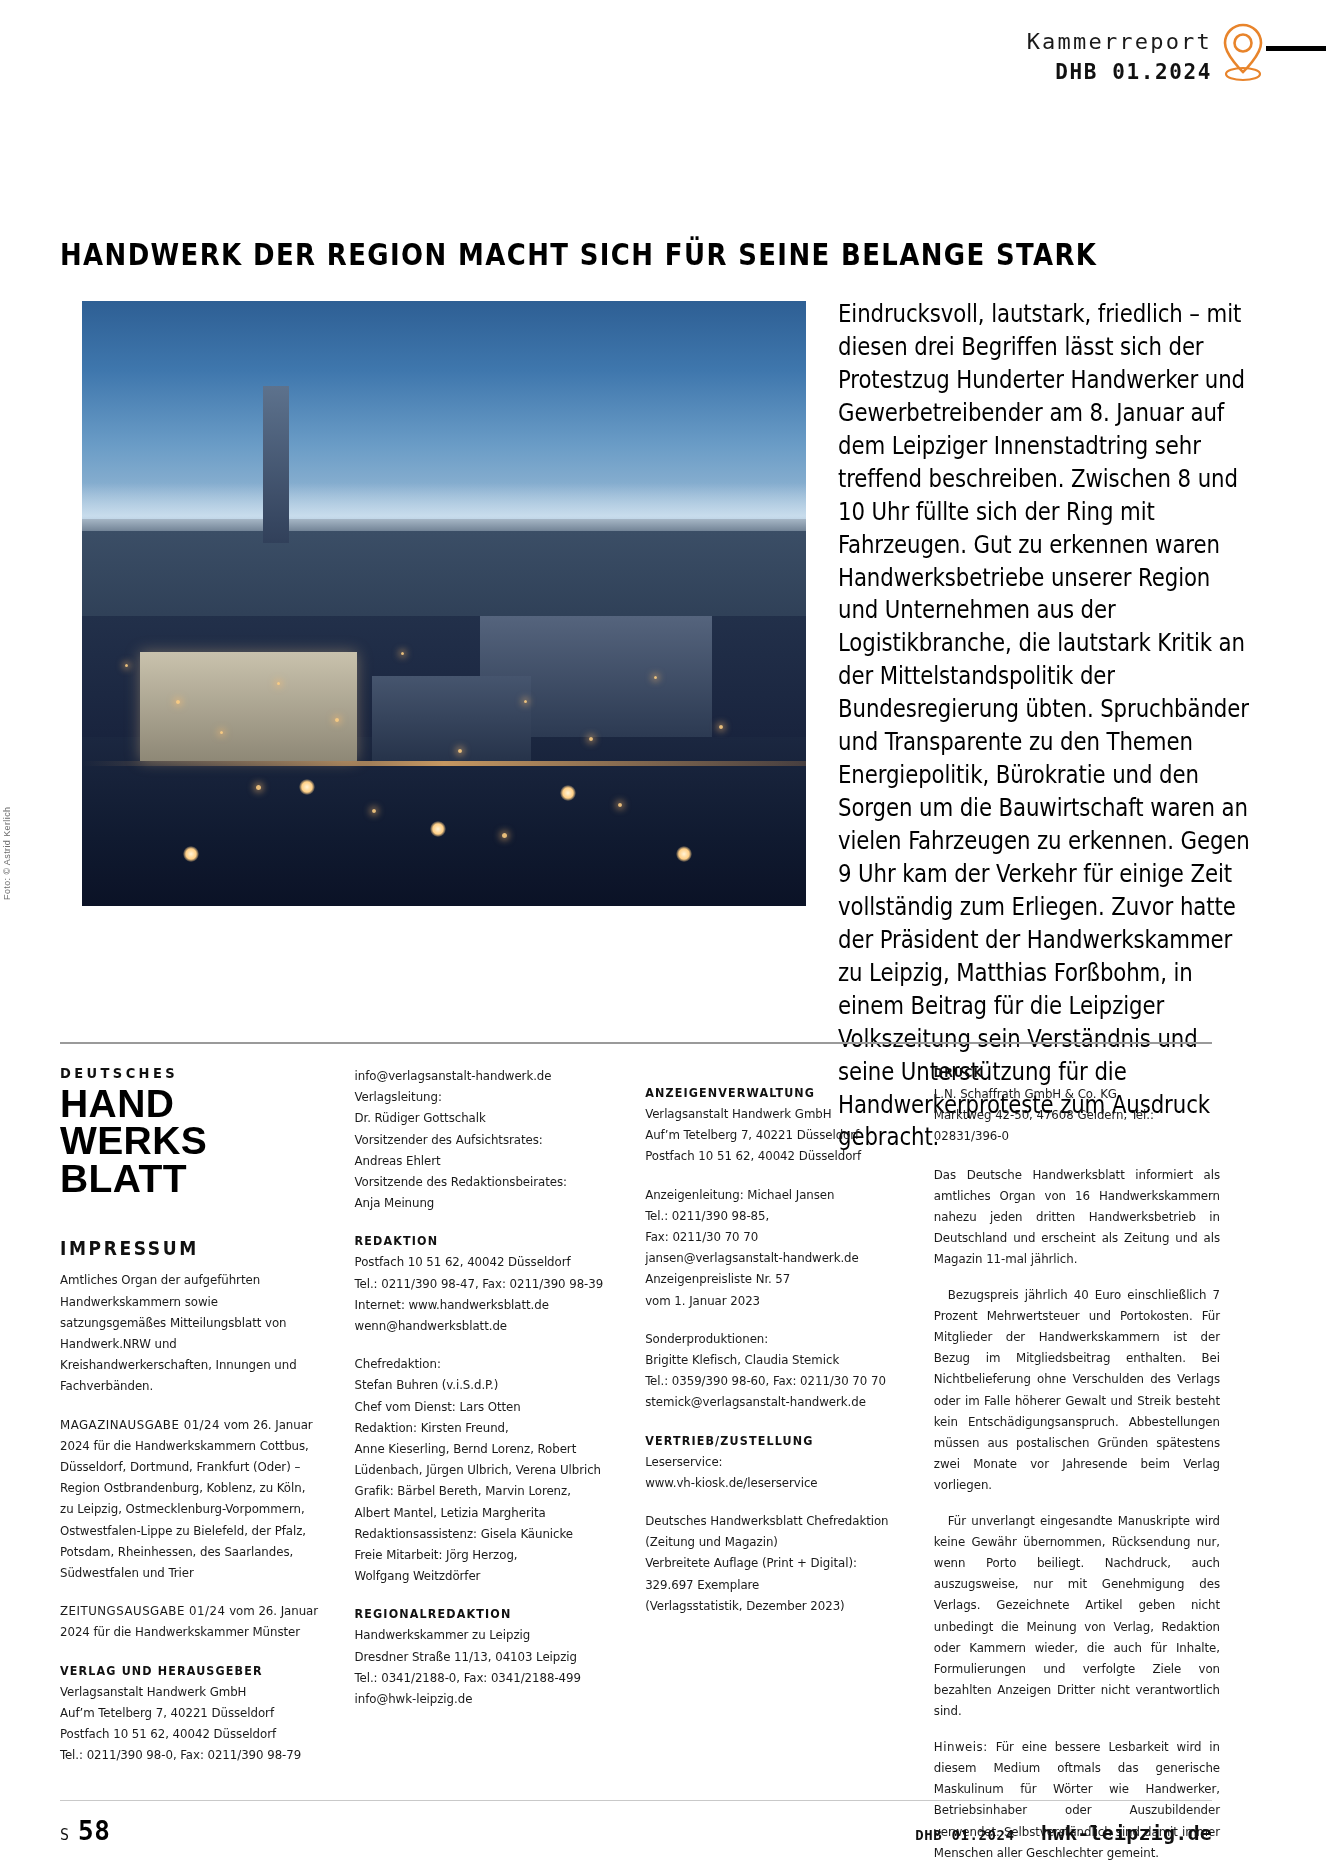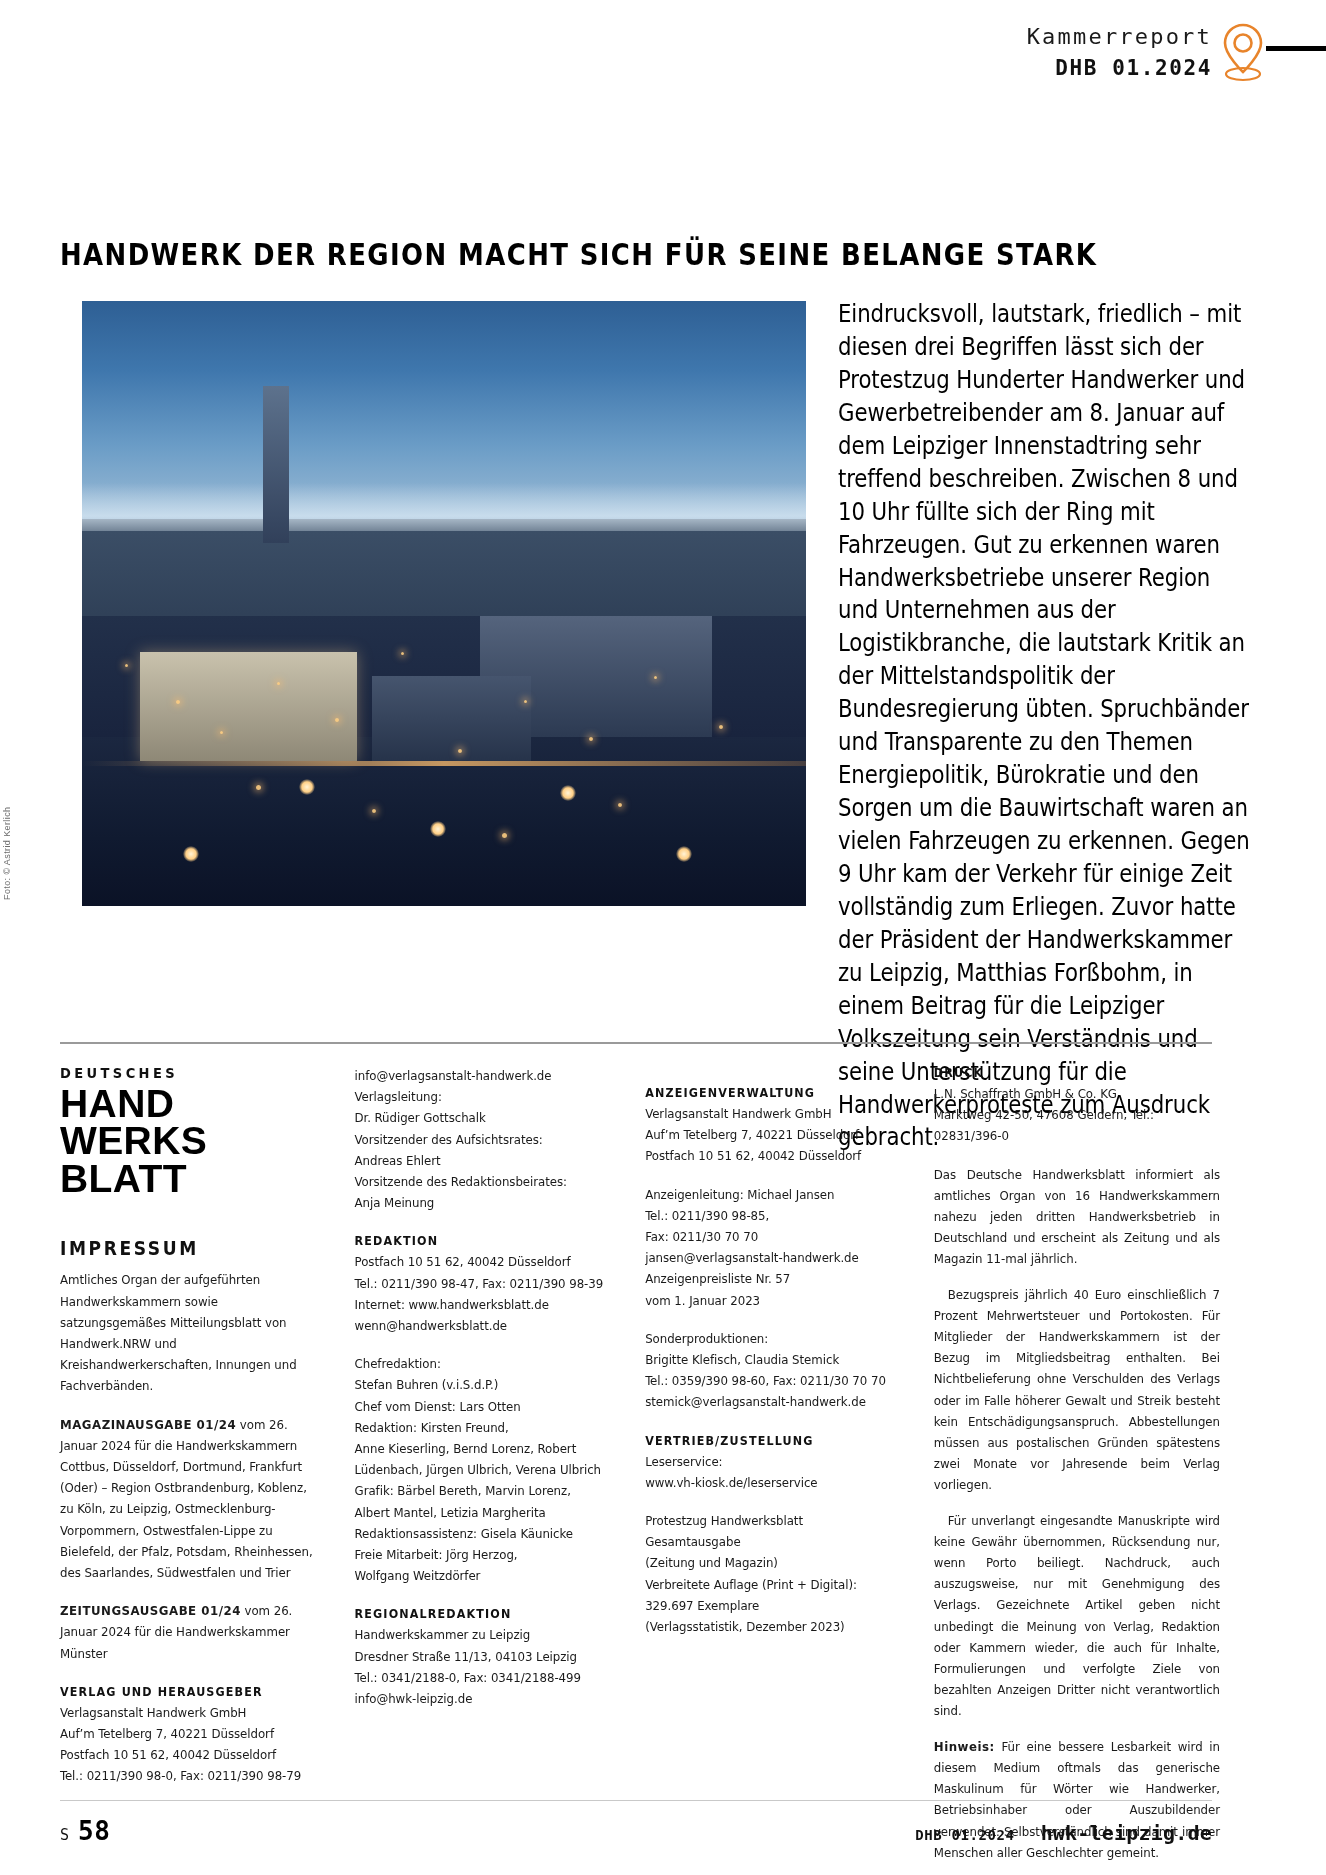--- a/index.html
+++ b/index.html
@@ -11,21 +11,21 @@
     position:relative;
     overflow:hidden;
   }
 
   
   .page-header{
     position:absolute; top:20px; left:0; width:1326px; height:80px;
   }
   .header-inner{
     position:absolute; right:60px; top:0;
-    display:flex; align-items:center;
+    display:flex; align-items:flex-end;
   }
   .header-texts{ text-align:right; padding-right:8px; }
   .kammerreport{
     font-family:"DejaVu Sans Mono", monospace;
     font-size:22px; letter-spacing:2.2px; color:#1a1a1a;
     line-height:1.15;
   }
   .dhb-issue{
     font-family:"DejaVu Sans Mono", monospace;
     font-size:21px; font-weight:bold; letter-spacing:1.6px;
@@ -142,21 +142,21 @@
     font-family:"Liberation Sans Narrow","DejaVu Sans Condensed","Liberation Sans",sans-serif;
     font-weight:bold; font-size:12.4px; letter-spacing:1.15px; color:#111;
     margin-top:20px; margin-bottom:3px;
   }
   .body-txt{
     font-family:"Liberation Sans Narrow","DejaVu Sans Condensed","Liberation Sans",sans-serif;
     font-size:13.1px; line-height:1.62; color:#1a1a1a;
     letter-spacing:-0.05px;
   }
   .body-txt.gap{ margin-top:17px; }
-  .body-txt b{ font-weight:bold; letter-spacing:0.5px; }
+  .body-txt b{ font-weight:normal; letter-spacing:0.5px; }
   .para{ margin-top:14px; }
   .para.indent{ text-indent:14px; }
   .just{ text-align:justify; }
 
   
   .foot-rule{
     position:absolute; left:60px; top:1800px; width:1152px; height:1px;
     background:#c9c9c9;
   }
   .footer{
@@ -332,21 +332,21 @@
       <div>stemick@verlagsanstalt-handwerk.de</div>
     </div>
 
     <div class="sub-head">VERTRIEB/ZUSTELLUNG</div>
     <div class="body-txt">
       <div>Leserservice:</div>
       <div>www.vh-kiosk.de/leserservice</div>
     </div>
 
     <div class="body-txt gap">
-      <div>Protestzug Handwerksblatt Gesamtausgabe</div>
+      <div>Deutsches Handwerksblatt Chefredaktion</div>
       <div>(Zeitung und Magazin)</div>
       <div>Verbreitete Auflage (Print + Digital):</div>
       <div>329.697 Exemplare</div>
       <div>(Verlagsstatistik, Dezember 2023)</div>
     </div>
   </div>
 
   <div class="col c4">
     <div class="sub-head" style="margin-top:0">DRUCK</div>
     <div class="body-txt">

